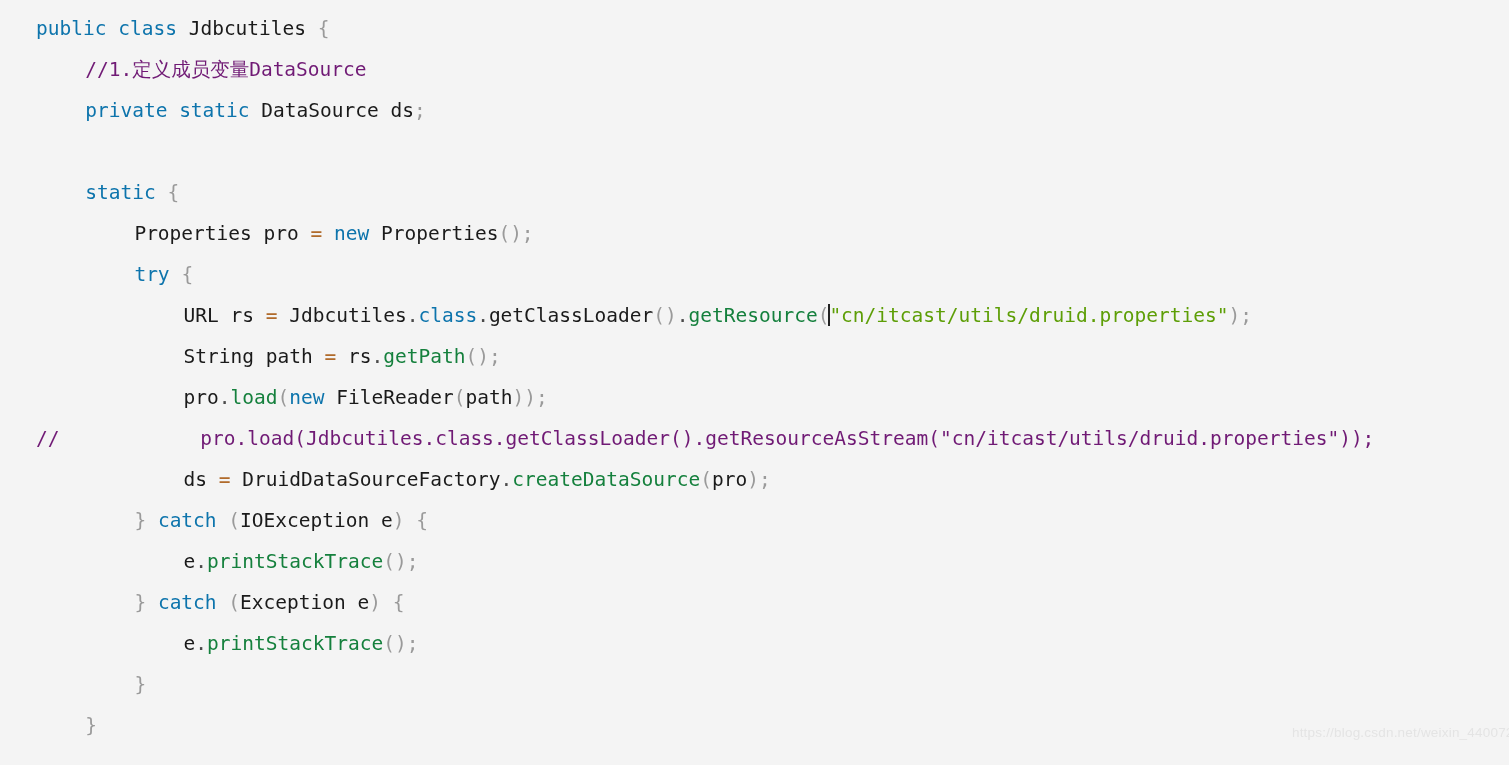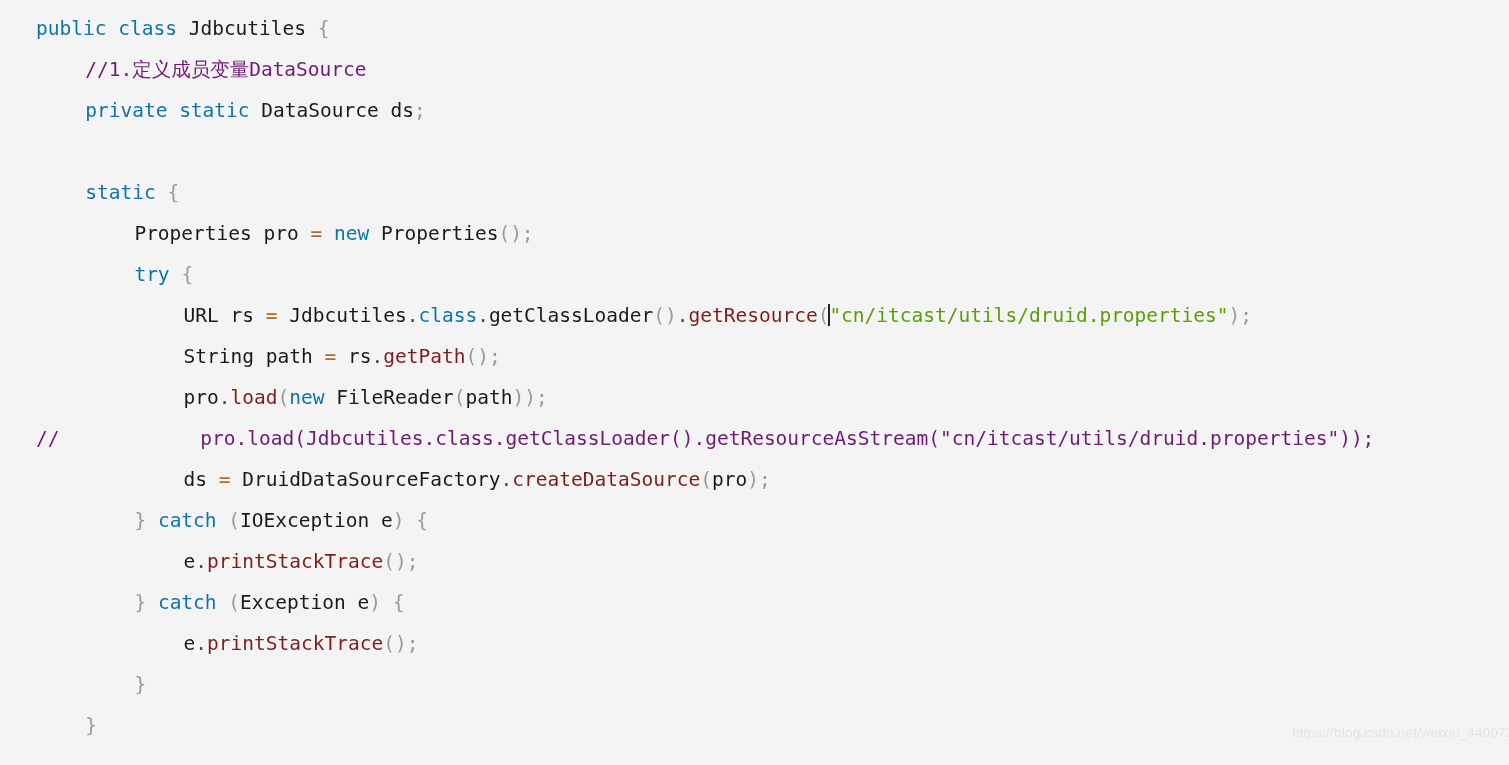--- a/index.html
+++ b/index.html
@@ -30,21 +30,21 @@
   .code-line {
     height: 41px;
     white-space: pre;
     padding-left: 36px;
     position: relative;
   }
   
   .tok-kw       { color: #0d74ac; }
   .tok-plain    { color: #1a1a1a; }
   .tok-punct    { color: #9a9a9a; }
-  .tok-method   { color: #7f1d1d; }
+  .tok-method   { color: #15803d; }
   .tok-str      { color: #5d9e06; }
   .tok-comment  { color: #701a75; }
   .tok-op       { color: #b06a2a; }
   .tok-semi     { color: #9a9a9a; }
   .tok-dot      { color: #4a4a4a; }
 
   .caret {
     display: inline-block;
     width: 0;
     border-left: 2px solid #222;

